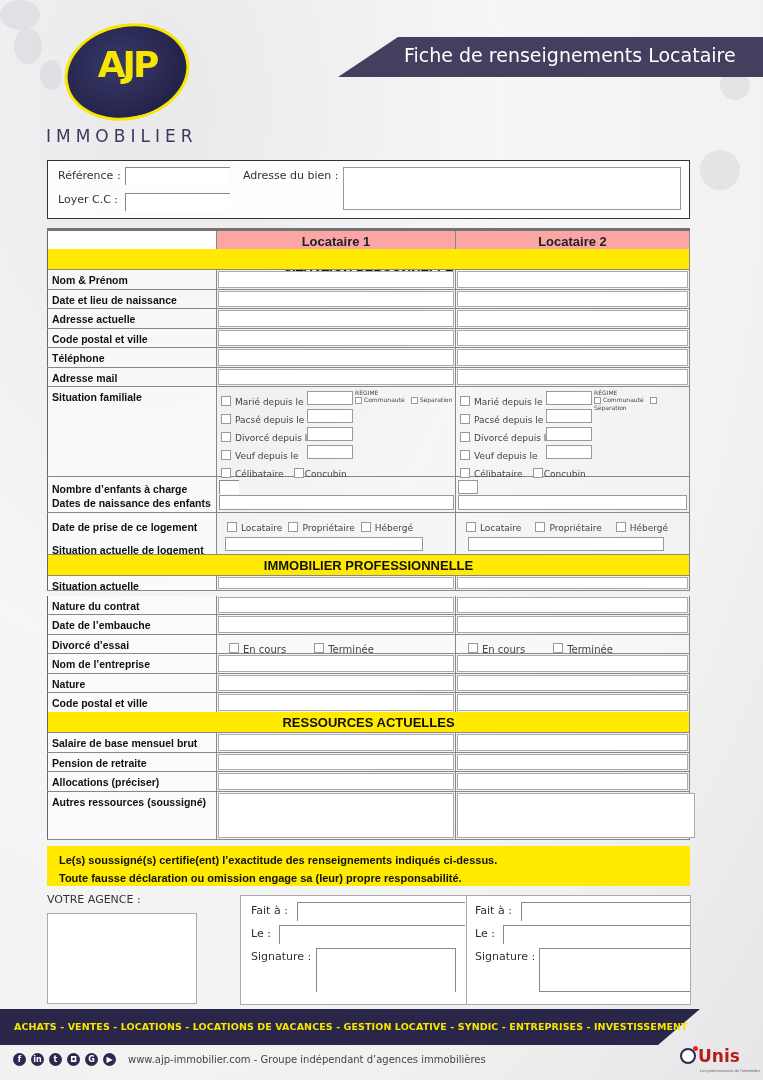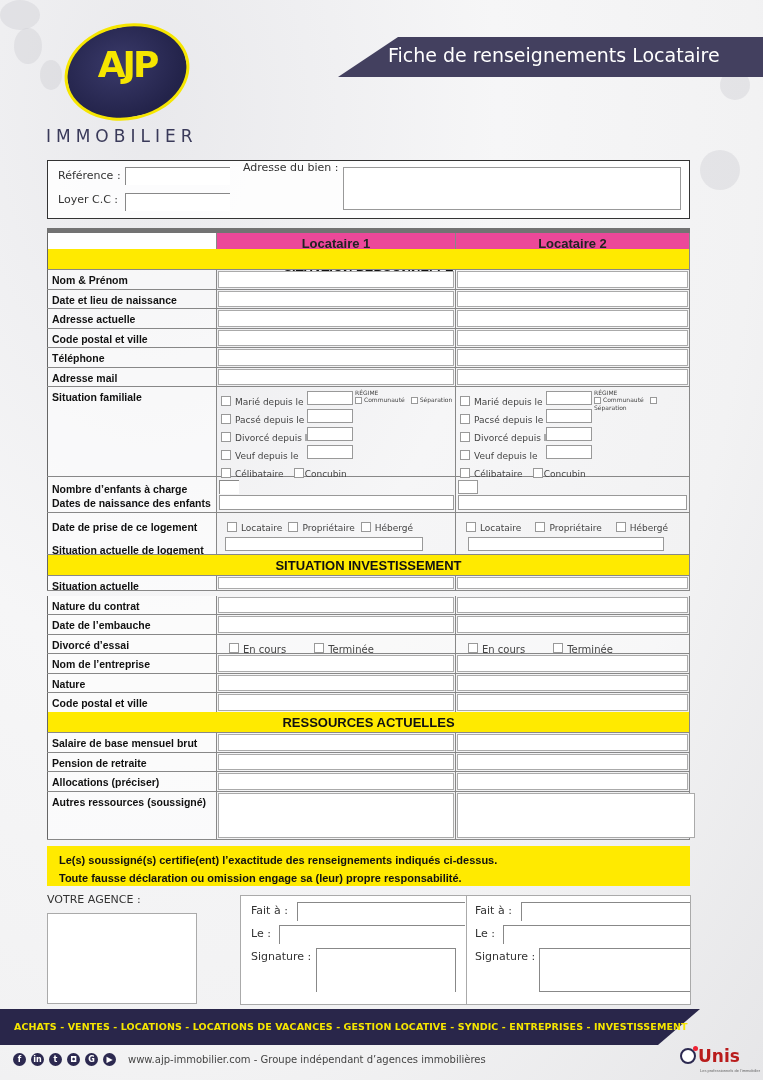--- a/index.html
+++ b/index.html
@@ -34,21 +34,21 @@
     font-family: "DejaVu Sans", sans-serif;
   }
 
   
   .title-band {
     left: 338px; top: 37px; width: 425px; height: 40px;
     background: #43405f;
     clip-path: polygon(60px 0, 100% 0, 100% 100%, 0 100%);
   }
   .title-text {
-    left: 388px; top: 44px; font-size: 19px; color: #fff;
+    left: 404px; top: 44px; font-size: 19px; color: #fff;
     font-family: "DejaVu Sans", sans-serif; font-weight: normal; letter-spacing: 0px;
   }
 
   
   .ref-box {
     left: 47px; top: 160px; width: 643px; height: 59px;
     border: 1.5px solid #333; background: rgba(255,255,255,0.85);
   }
   .lbl-sm { font-size: 11px; color: #333; font-family: "DejaVu Sans", sans-serif; }
   .inp { background:#fff; border-top:1px solid #888; border-left:1px solid #888; }
@@ -123,27 +123,27 @@
 <div class="abs logo-sub">IMMOBILIER</div>
 
 <div class="abs title-band"></div>
 <div class="abs title-text">Fiche de renseignements Locataire</div>
 
 <div class="abs ref-box">
   <span class="abs lbl-sm" style="left:10px;top:8px;">Référence :</span>
   <div class="abs inp" style="left:77px;top:6px;width:105px;height:18px;"></div>
   <span class="abs lbl-sm" style="left:10px;top:32px;">Loyer C.C :</span>
   <div class="abs inp" style="left:77px;top:32px;width:105px;height:18px;"></div>
-  <span class="abs lbl-sm" style="left:195px;top:0;">Adresse du bien :</span>
+  <span class="abs lbl-sm" style="left:195px;top:8px;">Adresse du bien :</span>
   <div class="abs inp-full" style="left:295px;top:6px;width:338px;height:43px;"></div>
 </div>
 
 <div class="abs tbl">
 
-  <div class="row" style="top:0;height:37px;border-top:5px solid #737373;background:#ec4899;">
+  <div class="row" style="top:0;height:37px;border-top:3px solid #737373;background:#fca5a5;">
     <div class="cell-lbl" style="background:#fff;"></div>
     <div class="cell1" style="text-align:center;font-weight:bold;font-size:13px;padding-top:3px;">Locataire 1</div>
     <div class="cell2" style="text-align:center;font-weight:bold;font-size:13px;padding-top:3px;">Locataire 2</div>
   </div>
   <div class="yellow" style="top:21px;height:21px;padding-top:18px;">SITUATION PERSONNELLE</div>
 
   <div id="personal-rows">
       <div class="row" style="top:42px;height:19.5px;">
         <div class="cell-lbl">Nom &amp; Prénom</div>
         <div class="cell1">
@@ -257,21 +257,21 @@
     <div class="cell1">
         <div class="abs" style="left:10px;top:4px;"><span style="margin-right:6px;"><span class="chk"></span><span class="opt">Locataire</span></span><span style="margin-right:6px;"><span class="chk"></span><span class="opt">Propriétaire</span></span><span style="margin-right:6px;"><span class="chk"></span><span class="opt">Hébergé</span></span></div>
         <div class="abs inp-full" style="left:8px;top:24px;width:198px;height:14px;"></div>
       </div>
     <div class="cell2">
         <div class="abs" style="left:10px;top:4px;"><span style="margin-right:14px;"><span class="chk"></span><span class="opt">Locataire</span></span><span style="margin-right:14px;"><span class="chk"></span><span class="opt">Propriétaire</span></span><span style="margin-right:14px;"><span class="chk"></span><span class="opt">Hébergé</span></span></div>
         <div class="abs inp-full" style="left:12px;top:24px;width:196px;height:14px;"></div>
       </div>
   </div>
 
-  <div class="yellow" style="top:327px;height:21px;padding-top:3px;">SITUATION INVESTISSEMENT</div>
+  <div class="yellow" style="top:327px;height:21px;padding-top:3px;">IMMOBILIER PROFESSIONNELLE</div>
 
   <div id="prof-rows">
       <div class="row" style="top:348px;height:15px;">
         <div class="cell-lbl">Situation actuelle</div>
         <div class="cell1">
           <div class="fillbox"></div>
         </div>
         <div class="cell2">
           <div class="fillbox"></div>
         </div>

